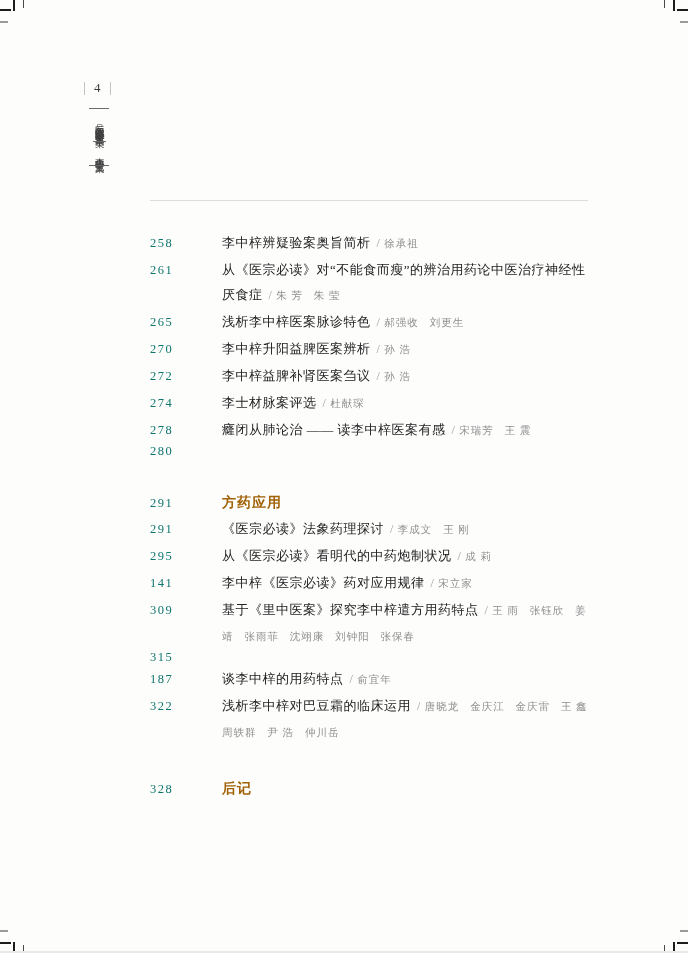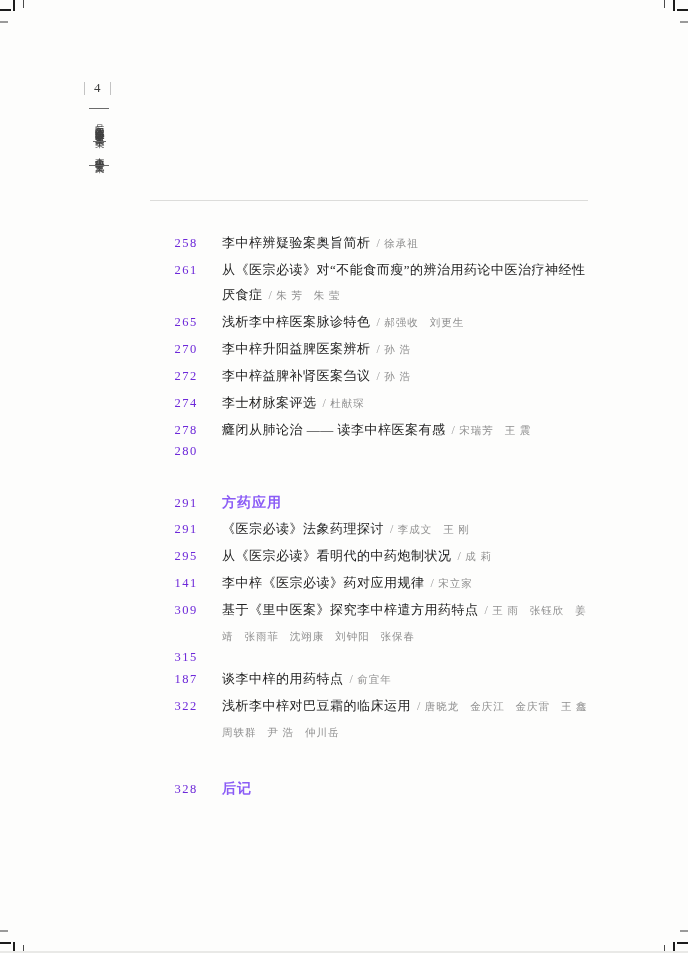--- a/index.html
+++ b/index.html
@@ -45,32 +45,32 @@
     font-size:9.5px;letter-spacing:1px;color:#3f3f3f;line-height:1;
   }
 
   
   .toc{position:absolute;left:150px;top:200px;width:438px;}
   .toc-divider{height:1px;background:#dcdcda;width:100%;}
   .toc-list{margin-top:29px;}
   .row{display:flex;align-items:baseline;margin-bottom:1px;}
   .row .num{
     flex:none;width:72px;
-    font-size:12.5px;color:#6d28d9;letter-spacing:1.5px;text-align:center;
+    font-size:12.5px;color:#0f766e;letter-spacing:1.5px;
   }
   .row .text{
     flex:1;font-size:13px;line-height:25px;color:#232323;
     letter-spacing:0.5px;white-space:pre-wrap;
   }
   .row .sep{color:#9a9a9a;font-size:12px;padding:0 4px 0 6px;}
   .row .authors{color:#8f8f8f;font-size:10.5px;letter-spacing:1px;}
   .row.section{margin-top:31px;}
   .row.section .text{
     font-family:"Liberation Sans","DejaVu Sans",sans-serif;
-    font-weight:bold;font-size:14px;color:#8b5cf6;letter-spacing:1px;
+    font-weight:bold;font-size:14px;color:#a16207;letter-spacing:1px;
   }
 </style>
 </head>
 <body>
 
 <div class="page">
 
   <div class="crop tl">
     <span class="h1"></span>
       <span class="v1"></span>

